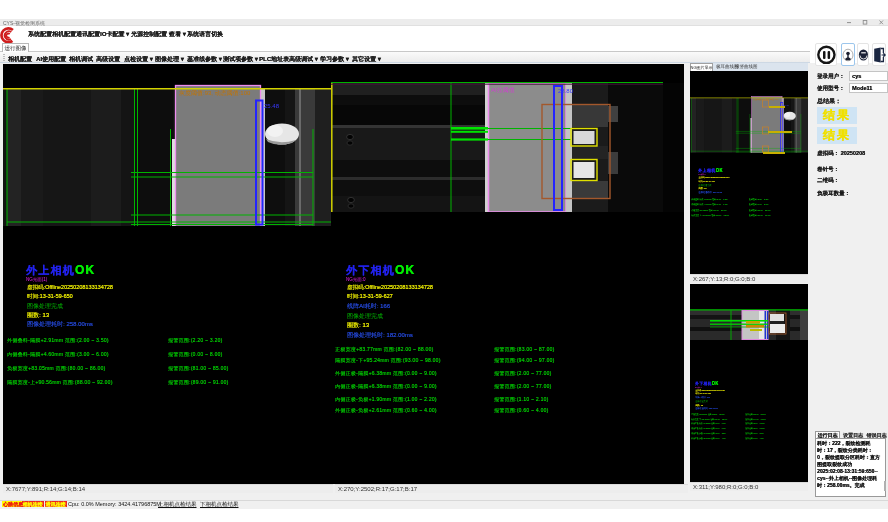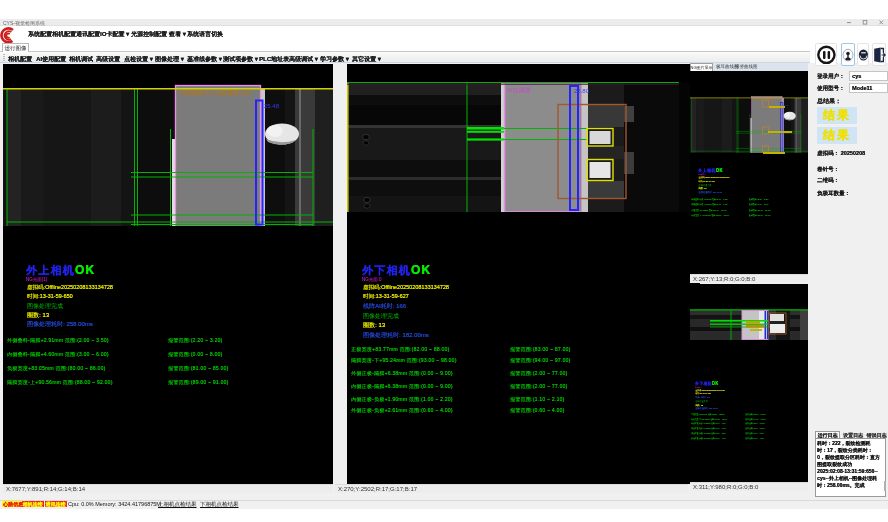--- a/index.html
+++ b/index.html
@@ -113,21 +113,21 @@
 <div class="a meas" style="left:165px;top:273.5px">报警范围:(2.20 ~ 3.20)</div>
 <div class="a meas" style="left:4px;top:287.5px">内侧叠料-隔膜+4.60mm 范围:(3.00 ~ 6.00)</div>
 <div class="a meas" style="left:165px;top:287.5px">报警范围:(0.00 ~ 8.00)</div>
 <div class="a meas" style="left:4px;top:301.5px">负极宽度+83.05mm 范围:(80.00 ~ 86.00)</div>
 <div class="a meas" style="left:165px;top:301.5px">报警范围:(81.00 ~ 85.00)</div>
 <div class="a meas" style="left:4px;top:315.5px">隔膜宽度-上+90.56mm 范围:(88.00 ~ 92.00)</div>
 <div class="a meas" style="left:165px;top:315.5px">报警范围:(89.00 ~ 91.00)</div>
 </div>
 <div class="strip" style="left:3px;top:484px;width:330px;height:9px">X:7677;Y:891;R:14;G:14;B:14</div>
 
-<div class="panel" id="mpanel" style="left:347px;top:63.5px;width:353px;height:420px">
+<div class="panel" id="mpanel" style="left:331px;top:63.5px;width:353px;height:420px">
 <svg class="a" style="left:0;top:0" width="353" height="148" viewBox="0 0 353 148">
 <rect x="0" y="0" width="353" height="148" fill="#000"></rect>
 <rect x="0" y="19" width="332" height="129" fill="#101010"></rect>
 <rect x="0" y="18" width="332" height="13" fill="#202020"></rect>
 <rect x="0" y="31" width="332" height="10" fill="#0d0d0d"></rect>
 <rect x="0" y="41" width="332" height="20" fill="#070707"></rect>
 <rect x="0" y="61" width="332" height="3" fill="#343434"></rect>
 <rect x="0" y="64" width="332" height="32" fill="#191919"></rect>
 <rect x="0" y="96" width="332" height="17" fill="#0d0d0d"></rect>
 <rect x="0" y="113" width="332" height="3" fill="#2c2c2c"></rect>

